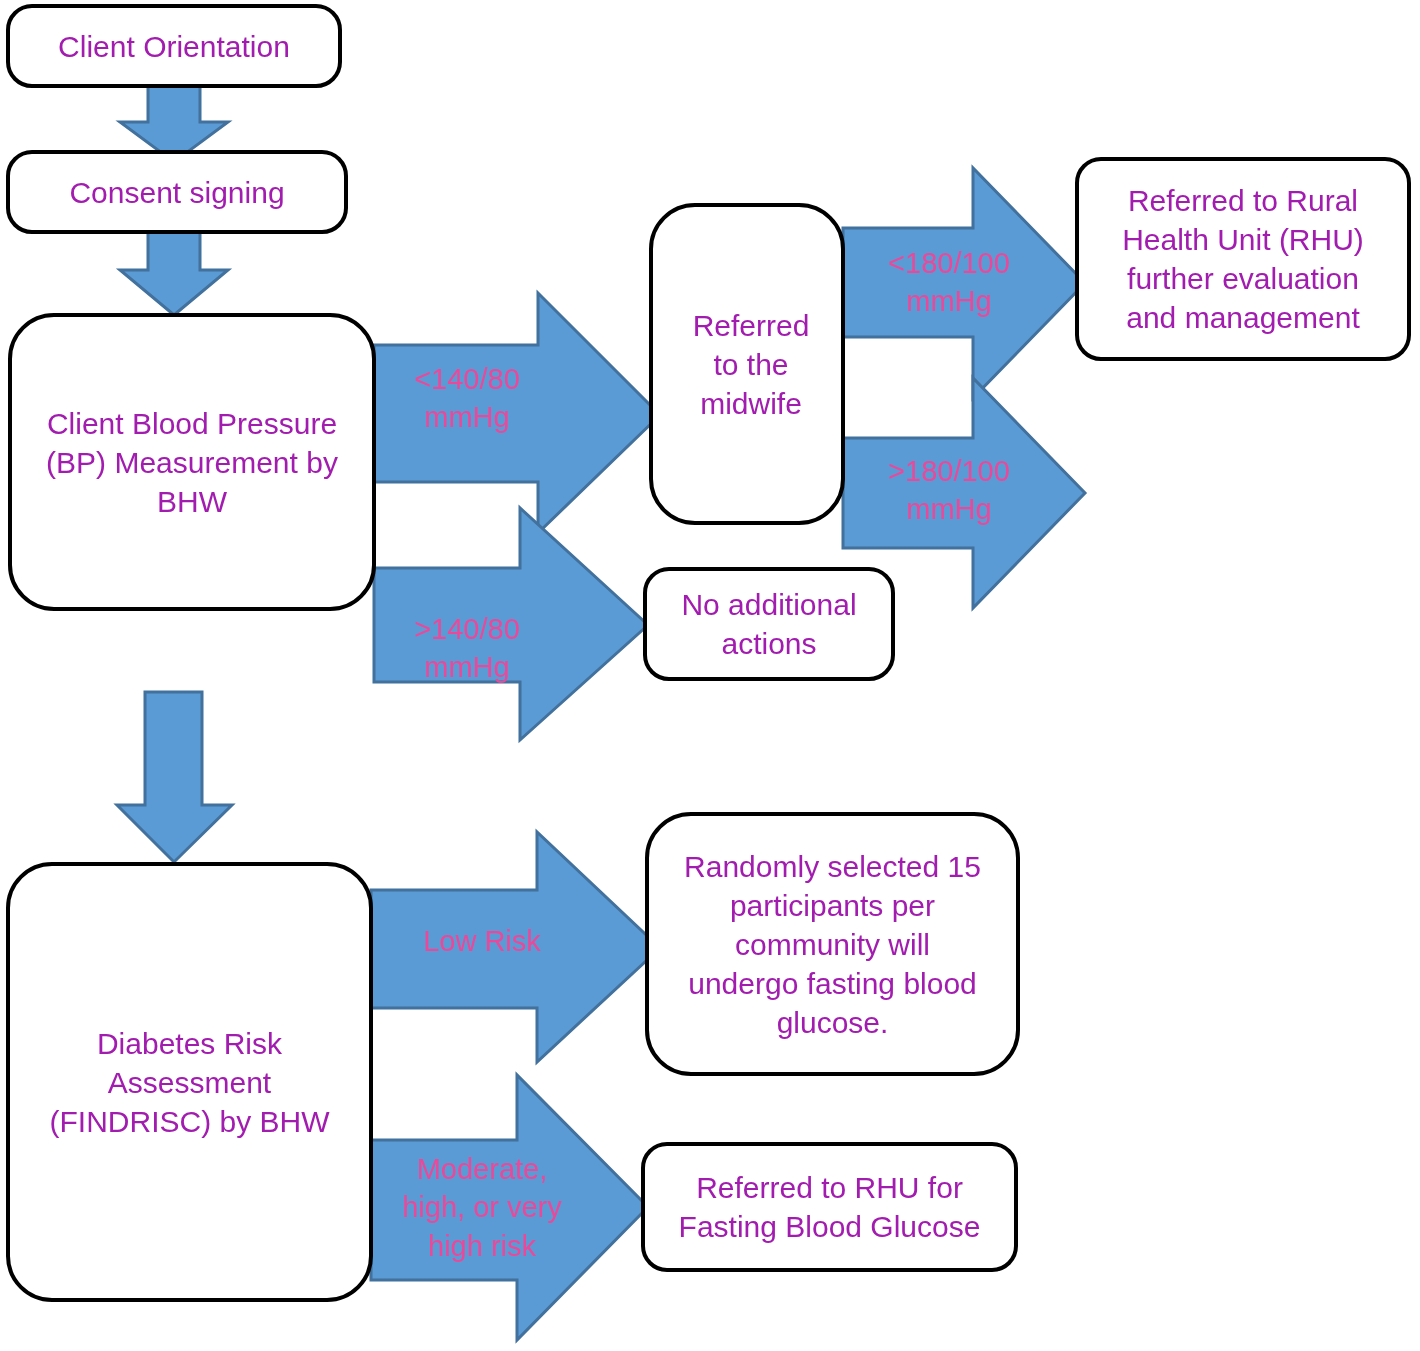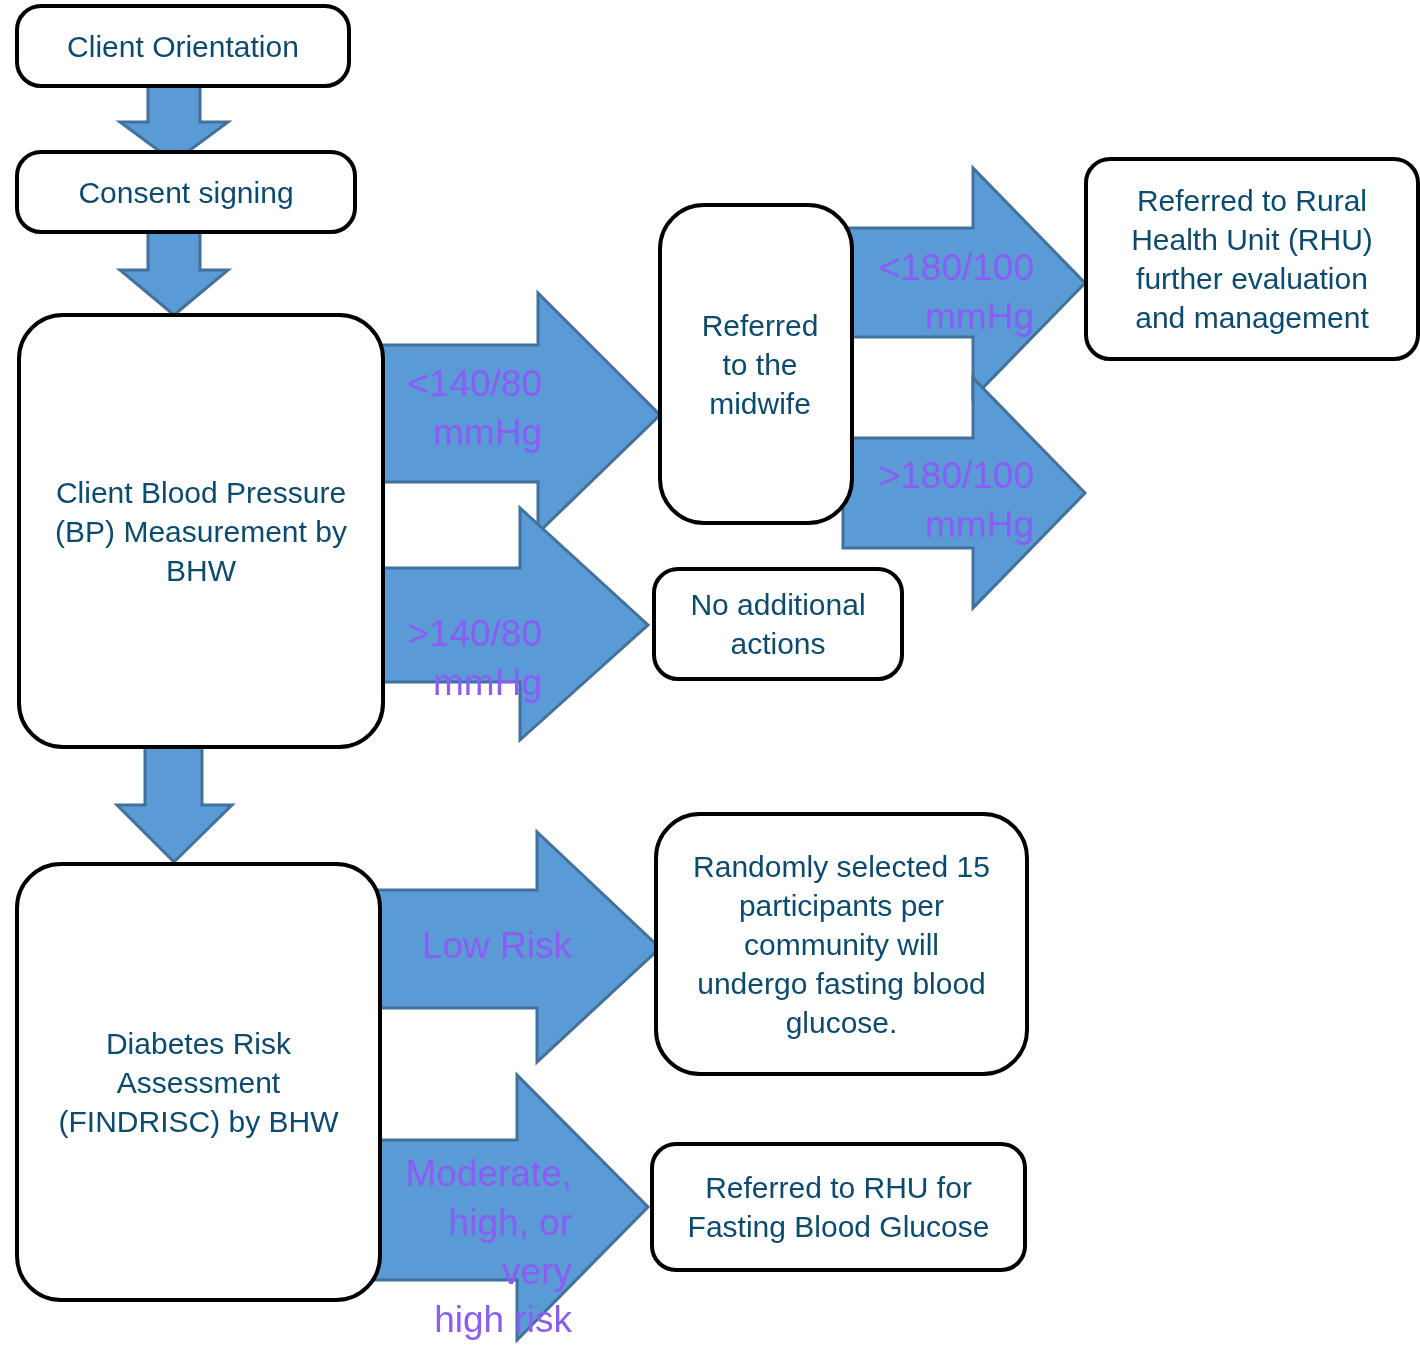--- a/index.html
+++ b/index.html
@@ -27,41 +27,40 @@
   .node {
     position: absolute;
     box-sizing: border-box;
     background: #ffffff;
     border: 4px solid #000000;
     border-radius: 26px;
     display: flex;
     align-items: center;
     justify-content: center;
     text-align: center;
-    color: #0c4a6e;
+    color: #a21caf;
     font-family: "Liberation Sans", sans-serif;
     font-size: 30px;
     line-height: 1.30;
     z-index: 3;
-    margin-left: 9px;
   }
   .node.big-radius { border-radius: 46px; }
   .node .txt {
     padding: 0 16px;
     white-space: pre-line;
   }
   .arrow-label {
     position: absolute;
-    color: #8b5cf6;
+    color: #ec4899;
     font-family: "Liberation Sans", sans-serif;
-    font-size: 37px;
+    font-size: 29px;
     line-height: 1.32;
     white-space: pre-line;
     z-index: 4;
-    text-align: right;
+    text-align: center;
   }
 </style>
 </head>
 <body>
 
 <div id="canvas">
 
   <svg class="arrow-layer" viewBox="0 0 1420 1351">
     <g fill="#5B9BD5" stroke="#41719C" stroke-width="3" stroke-linejoin="miter">
 
@@ -104,21 +103,21 @@
 high risk</div>
 
   <div class="node" style="left:6px; top:4px; width:336px; height:84px;">
     <span class="txt">Client Orientation</span>
   </div>
 
   <div class="node" style="left:6px; top:150px; width:342px; height:84px;">
     <span class="txt">Consent signing</span>
   </div>
 
-  <div class="node big-radius" style="left:8px; top:313px; width:368px; height:436px;">
+  <div class="node big-radius" style="left:8px; top:313px; width:368px; height:298px;">
     <span class="txt">Client Blood Pressure
 (BP) Measurement by
 BHW</span>
   </div>
 
   <div class="node big-radius" style="left:649px; top:203px; width:196px; height:322px;padding-left:8px;">
     <span class="txt">Referred
 to the
 midwife</span>
   </div>

